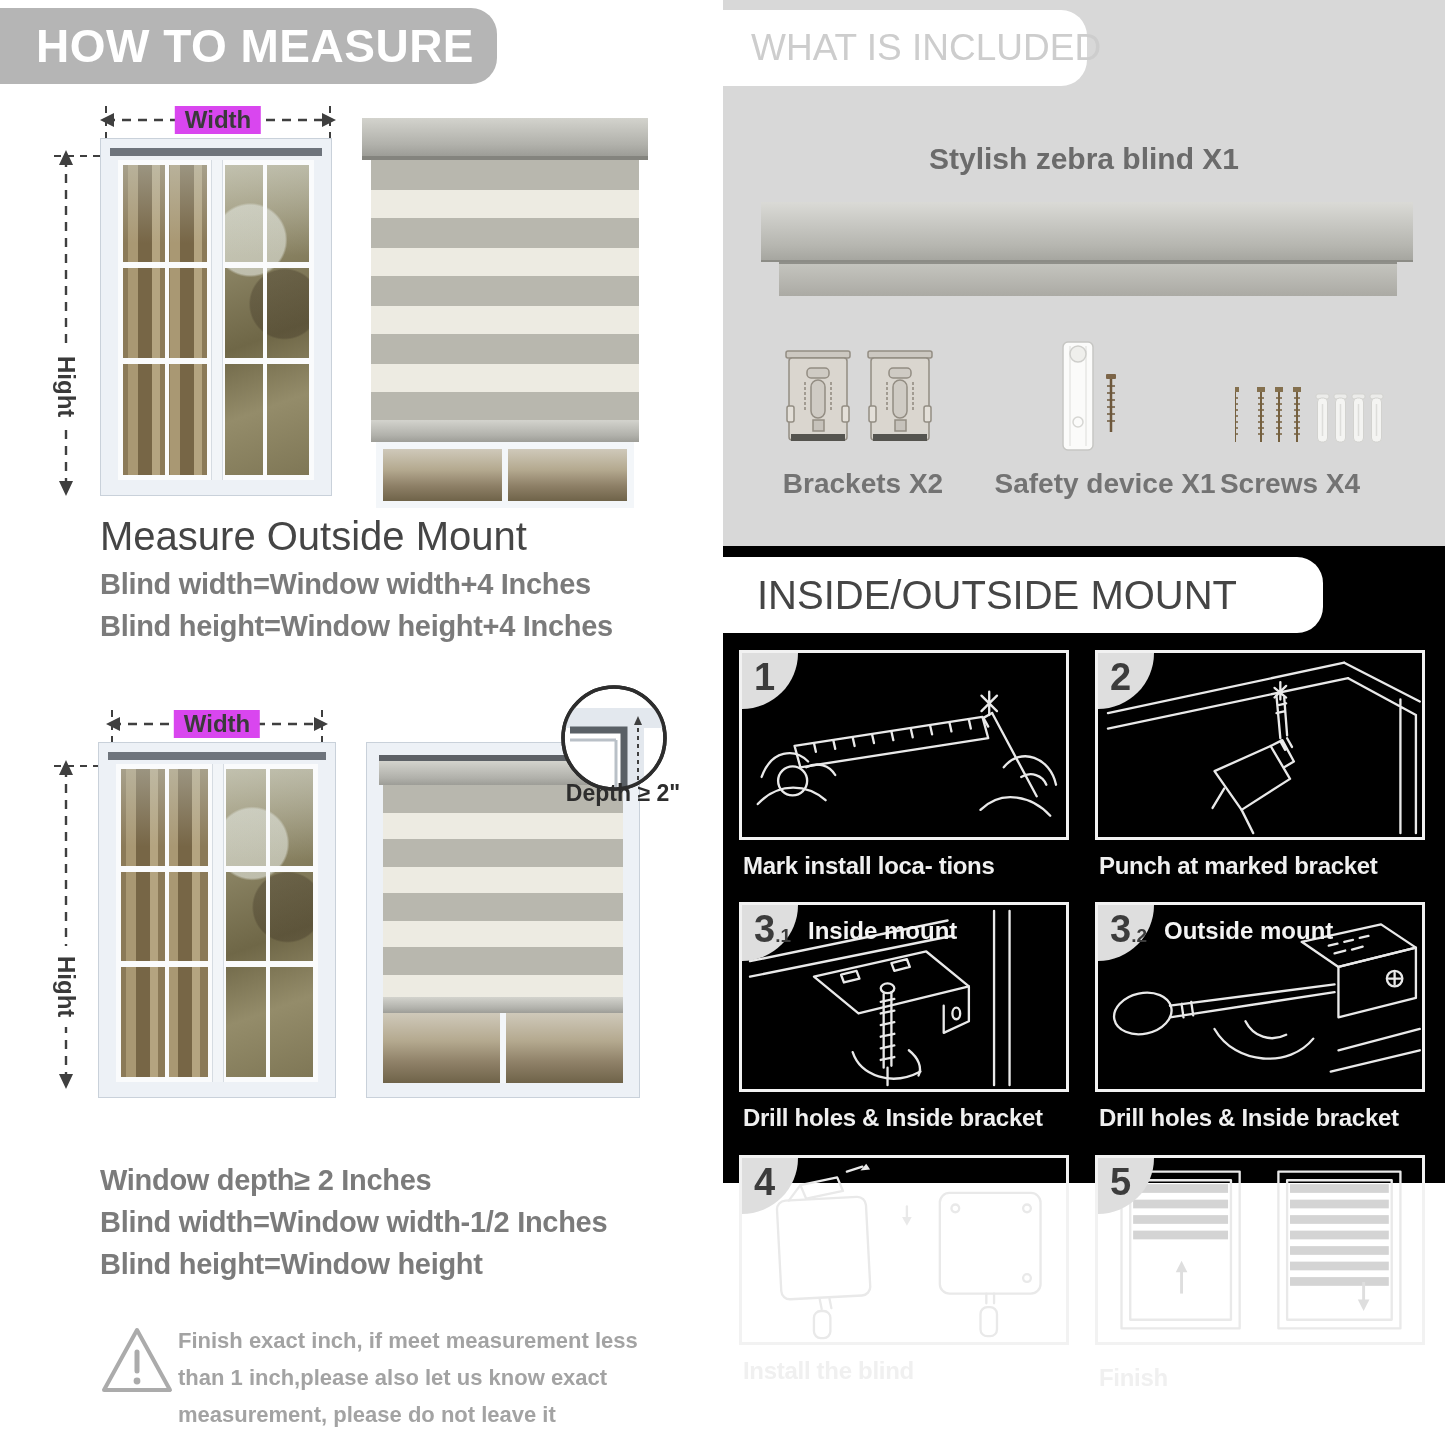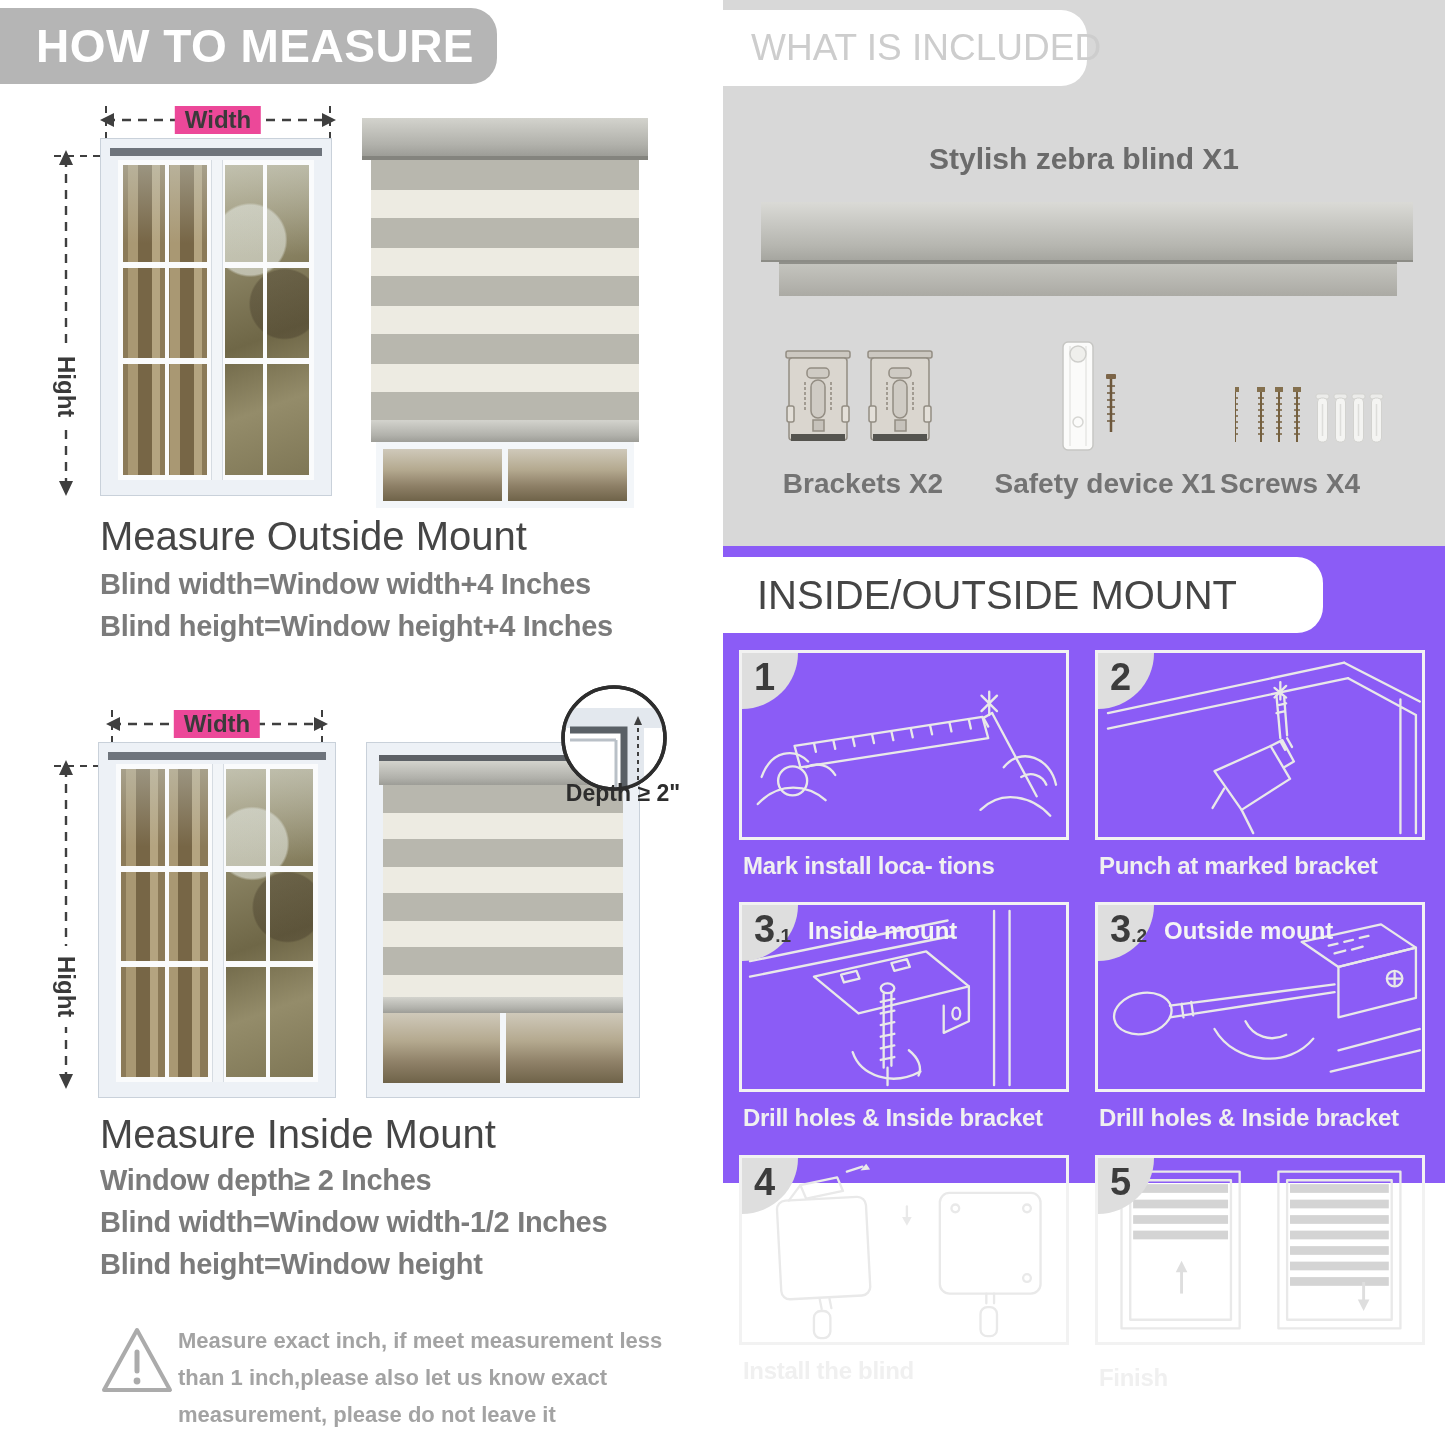--- a/index.html
+++ b/index.html
@@ -39,30 +39,30 @@
   .w-divider{position:absolute;top:0;bottom:0;left:calc(50% - 5px);width:10px;background:#f2f5f8;
              border-left:1px solid #d6dce2;border-right:1px solid #d6dce2;}
   
   .rail-grad{background:linear-gradient(180deg,#d3d3cd,#b1b1ab 70%,#9d9d97);}
   .zebra{background:repeating-linear-gradient(180deg,#b8b7ae 0 30px,#edebe2 30px 58px);}
   .zebra-sm{background:repeating-linear-gradient(180deg,#b8b7ae 0 28px,#edebe2 28px 54px);}
   .pane-s{background:linear-gradient(180deg,#cfc9ba 0%,#b4a98f 40%,#8f8168 70%,#6f6349 100%);}
   .sliver{position:absolute;border:7px solid #f3f6f9;box-sizing:border-box;background:#cfc9ba;overflow:hidden;}
   .sliver .sdiv{position:absolute;top:0;bottom:0;left:calc(50% - 3px);width:6px;background:#f3f6f9;}
   
-  .mlabel{position:absolute;left:50%;top:18px;transform:translate(-50%,-50%);background:#ec4899;
+  .mlabel{position:absolute;left:50%;top:18px;transform:translate(-50%,-50%);background:#d946ef;
           padding:0 10px;font-size:24px;font-weight:bold;color:#3a3a3a;white-space:nowrap;}
   .vlabel{position:absolute;left:8px;top:200px;writing-mode:vertical-rl;background:#fff;
           padding:10px 0;font-size:24px;font-weight:bold;color:#3a3a3a;}
   .depth-label{position:absolute;font-size:23px;font-weight:bold;color:#2d2d2d;white-space:nowrap;}
   
   .warn-text{position:absolute;font-size:22px;font-weight:bold;color:#a3a3a3;line-height:37px;white-space:nowrap;}
   
   .included-sec{position:absolute;left:723px;top:0;width:722px;height:546px;background:#d8d8d8;}
-  .mount-sec{position:absolute;left:723px;top:546px;width:722px;height:637px;background:#8b5cf6;}
+  .mount-sec{position:absolute;left:723px;top:546px;width:722px;height:637px;background:#000000;}
   .product-label{position:absolute;left:0;top:142px;width:722px;text-align:center;
                  font-size:30px;font-weight:bold;color:#6b6b6b;}
   .item-label{position:absolute;top:468px;text-align:center;font-size:28px;font-weight:bold;color:#737373;}
   .hr1{position:absolute;left:38px;top:202px;width:652px;height:58px;
        background:linear-gradient(180deg,#dadad6,#b6b6b0 75%,#a6a6a0);border-bottom:2px solid #8c8c86;}
   .hr2{position:absolute;left:56px;top:262px;width:618px;height:32px;
        background:linear-gradient(180deg,#c4c4be,#abaaa4);border-top:2px solid #8f8f89;}
   
   .panel{position:absolute;width:330px;height:190px;border:3px solid #f2f2f2;box-sizing:border-box;}
   .badge{position:absolute;left:0;top:0;width:56px;height:56px;background:#dedede;
@@ -194,34 +194,33 @@
         <path d="M14,50 L68,50 L68,112" fill="none" stroke="#5a6066" stroke-width="7"></path>
         <path d="M14,60 L60,60 M60,60 L60,112" fill="none" stroke="#b9c0c7" stroke-width="3"></path>
         <line x1="82" y1="40" x2="82" y2="100" stroke="#3f3f3f" stroke-width="2" stroke-dasharray="4 4"></line>
         <polygon points="82,36 78,45 86,45" fill="#3f3f3f"></polygon>
       </g>
       <circle cx="58" cy="58" r="51" fill="none" stroke="#2d2d2d" stroke-width="3.5"></circle>
     </svg>
   </div>
   <div class="depth-label" style="left:548px;top:780px;width:150px;text-align:center;">Depth ≥ 2"</div>
 
-  <div class="h-title" style="left:100px;top:1112px;">Measure Inside Mount</div>
   <div class="h-rule" style="left:100px;top:1164px;">Window depth≥ 2 Inches</div>
   <div class="h-rule" style="left:100px;top:1206px;">Blind width=Window width-1/2 Inches</div>
   <div class="h-rule" style="left:100px;top:1248px;">Blind height=Window height</div>
 
   <div class="abs" style="left:98px;top:1322px;">
     <svg width="78" height="78" viewBox="0 0 78 78">
       <path d="M39,8 L72,68 L6,68 Z" fill="none" stroke="#ababab" stroke-width="4" stroke-linejoin="round"></path>
       <path d="M39,30 L39,49" stroke="#ababab" stroke-width="5" stroke-linecap="round"></path>
       <circle cx="39" cy="59" r="3.4" fill="#ababab"></circle>
     </svg>
   </div>
   <div class="warn-text" style="left:178px;top:1322px;">
-    <div>Measure exact inch, if meet measurement less</div>
+    <div>Finish exact inch, if meet measurement less</div>
     <div>than 1 inch,please also let us know exact</div>
     <div>measurement, please do not leave it</div>
   </div>
 
   <div class="included-sec">
     <div class="banner-wii" style="left:0;top:10px;width:364px;height:76px;">
       <div class="banner-inner">WHAT IS INCLUDED</div>
     </div>
     <div class="product-label">Stylish zebra blind X1</div>
 

